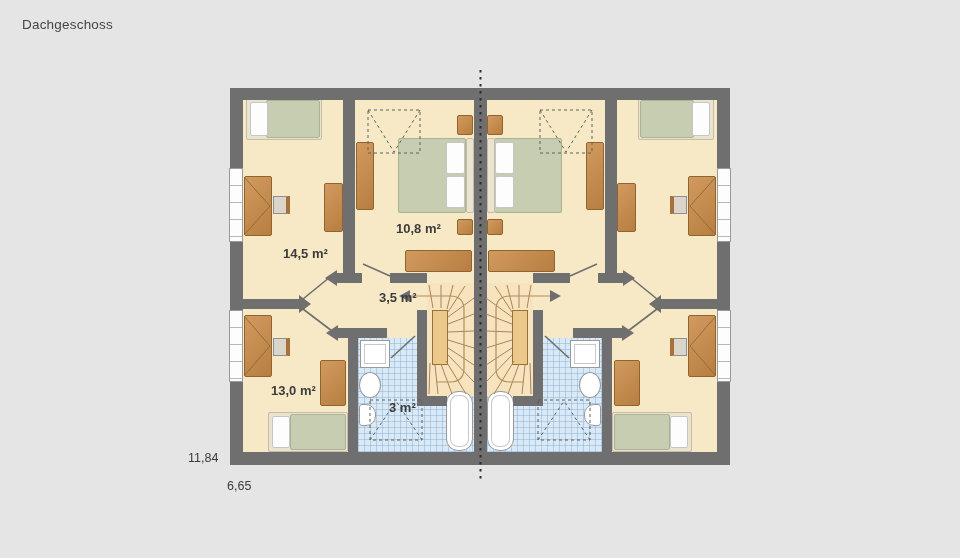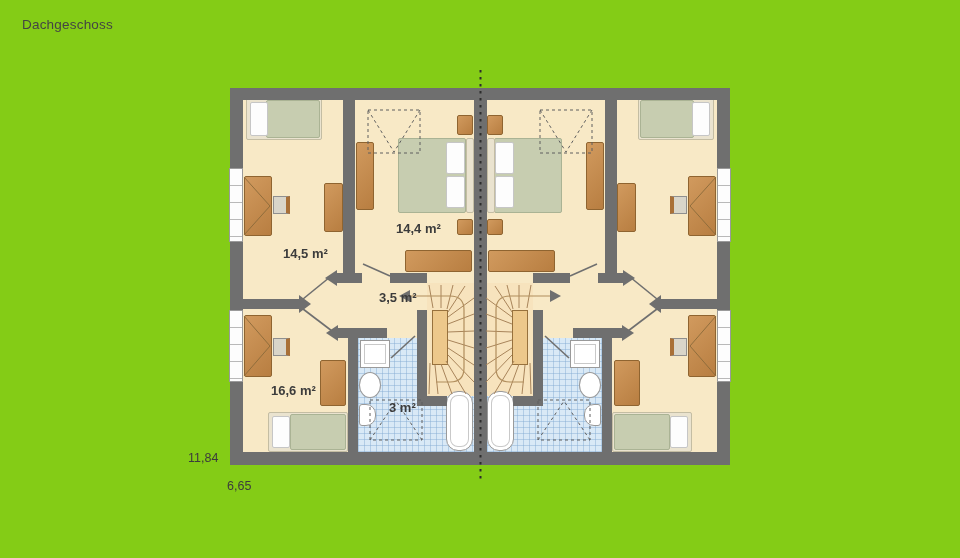--- a/index.html
+++ b/index.html
@@ -1,16 +1,16 @@
 <!DOCTYPE html>
 <html><head>
 <meta charset="utf-8">
 <style>
   html,body{margin:0;padding:0;background:#ffffff;}
-  #scene{position:relative;width:960px;height:558px;background:#84cc16;overflow:hidden;
+  #scene{position:relative;width:960px;height:558px;background:#e5e5e5;overflow:hidden;
          font-family:"Liberation Sans","DejaVu Sans",sans-serif;}
   .wall{position:absolute;background:#6f6f6f;}
   .floor{position:absolute;background:#f8e9c6;}
   .tile{position:absolute;background:#d9e9f6;
         background-image:
           repeating-linear-gradient(0deg, rgba(130,170,210,.45) 0 1px, transparent 1px 6px),
           repeating-linear-gradient(90deg, rgba(130,170,210,.45) 0 1px, transparent 1px 6px);}
   .stair{position:absolute;background:#f7e3bd;}
   .furn{position:absolute;background:linear-gradient(135deg,#d19a5e 0%,#b87e41 100%);
         border:1px solid #8f6430;border-radius:2px;box-sizing:border-box;}
@@ -222,21 +222,21 @@
       <line x1="716" y1="177" x2="690" y2="206"></line>
         <line x1="716" y1="235" x2="690" y2="206"></line>
       <line x1="716" y1="316" x2="690" y2="346"></line>
         <line x1="716" y1="376" x2="690" y2="346"></line>
     </g>
 
     <line x1="480.5" y1="70" x2="480.5" y2="483" stroke="#2c2c2c" stroke-width="2" stroke-dasharray="2.5 4.5"></line>
   </svg>
 
   <div class="roomlabel" style="left:283px;top:246px;">14,5 m²</div>
-  <div class="roomlabel" style="left:396px;top:221px;">14,4 m²</div>
+  <div class="roomlabel" style="left:396px;top:221px;">10,8 m²</div>
   <div class="roomlabel" style="left:355px;top:290px;margin-left:24px;">3,5 m²</div>
-  <div class="roomlabel" style="left:271px;top:383px;">16,6 m²</div>
+  <div class="roomlabel" style="left:271px;top:383px;">13,0 m²</div>
   <div class="roomlabel" style="left:389px;top:400px;">3 m²</div>
 
   <div class="dim" style="left:188px;top:451px;">11,84</div>
   <div class="dim" style="left:227px;top:479px;">6,65</div>
 
 </div>
 
 </body></html>

